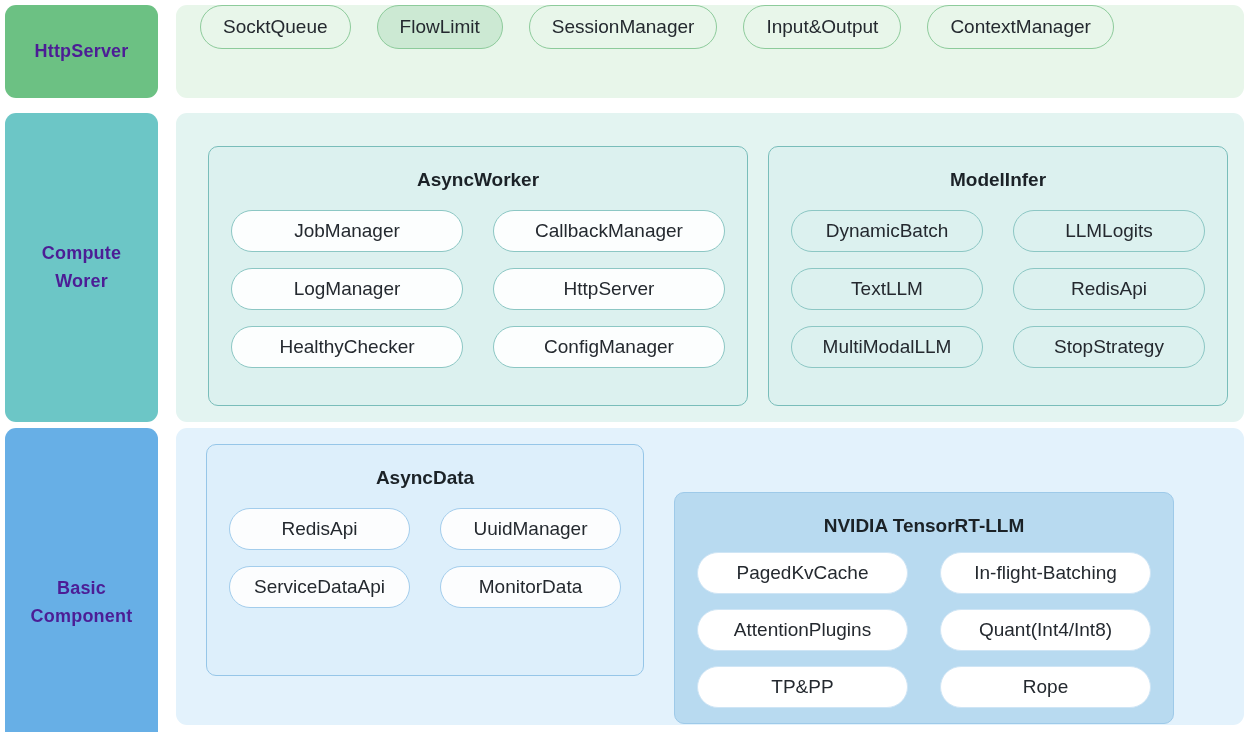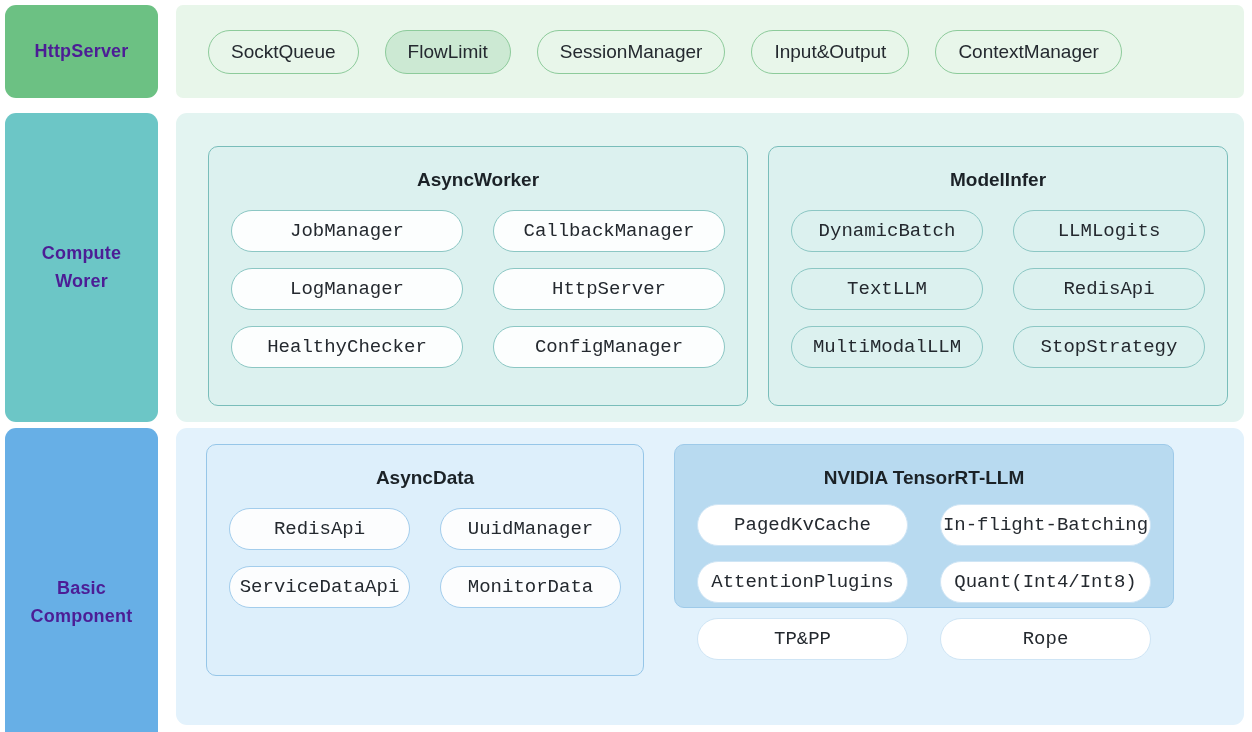--- a/index.html
+++ b/index.html
@@ -47,24 +47,23 @@
   .band {
     position: absolute;
     border-radius: 11px;
     box-sizing: border-box;
   }
   .band-http {
     left: 176px; top: 5px;
     width: 1068px; height: 93px;
     background: #E8F6EA;
     display: flex;
-    align-items: center;
+    align-items: flex-start;
     gap: 26px;
-    padding: 0 32px;
-    border-radius: 7px;
+    padding: 0 24px;
   }
   .band-compute {
     left: 176px; top: 113px;
     width: 1068px; height: 309px;
     background: #E3F4F1;
     display: flex;
     align-items: stretch;
     gap: 20px;
     padding: 33px 16px 16px 32px;
   }
@@ -126,21 +125,20 @@
   .item {
     box-sizing: border-box;
     height: 42px;
     border-radius: 999px;
     display: flex;
     align-items: center;
     justify-content: center;
     font-size: 19px;
     color: #24292f;
     white-space: nowrap;
-    font-family: Liberation Mono, monospace;
   }
 
   
   .group-asyncworker {
     flex: 0 0 540px;
     background: #DCF1EF;
     border: 1.3px solid #79BDBA;
   }
   .group-asyncworker .item {
     background: #FCFEFE;
@@ -168,21 +166,22 @@
   .group-asyncdata .item {
     background: #FCFDFE;
     border: 1.3px solid #A3CDEC;
   }
 
   
   .group-tensorrt {
     flex: 0 0 500px;
     background: #B8DAF0;
     border: 1.3px solid #9ECAE9;
-    height: 164px;
+    height: 232px;
+    margin-top: 48px;
   }
   .group-tensorrt .item {
     background: #FFFFFF;
     border: 1.3px solid #CFE5F5;
   }
   .group-tensorrt .grid { row-gap: 15px; column-gap: 32px; }
   .group-tensorrt .group-title { margin-bottom: 15px; }
 </style>
 </head>
 <body>

